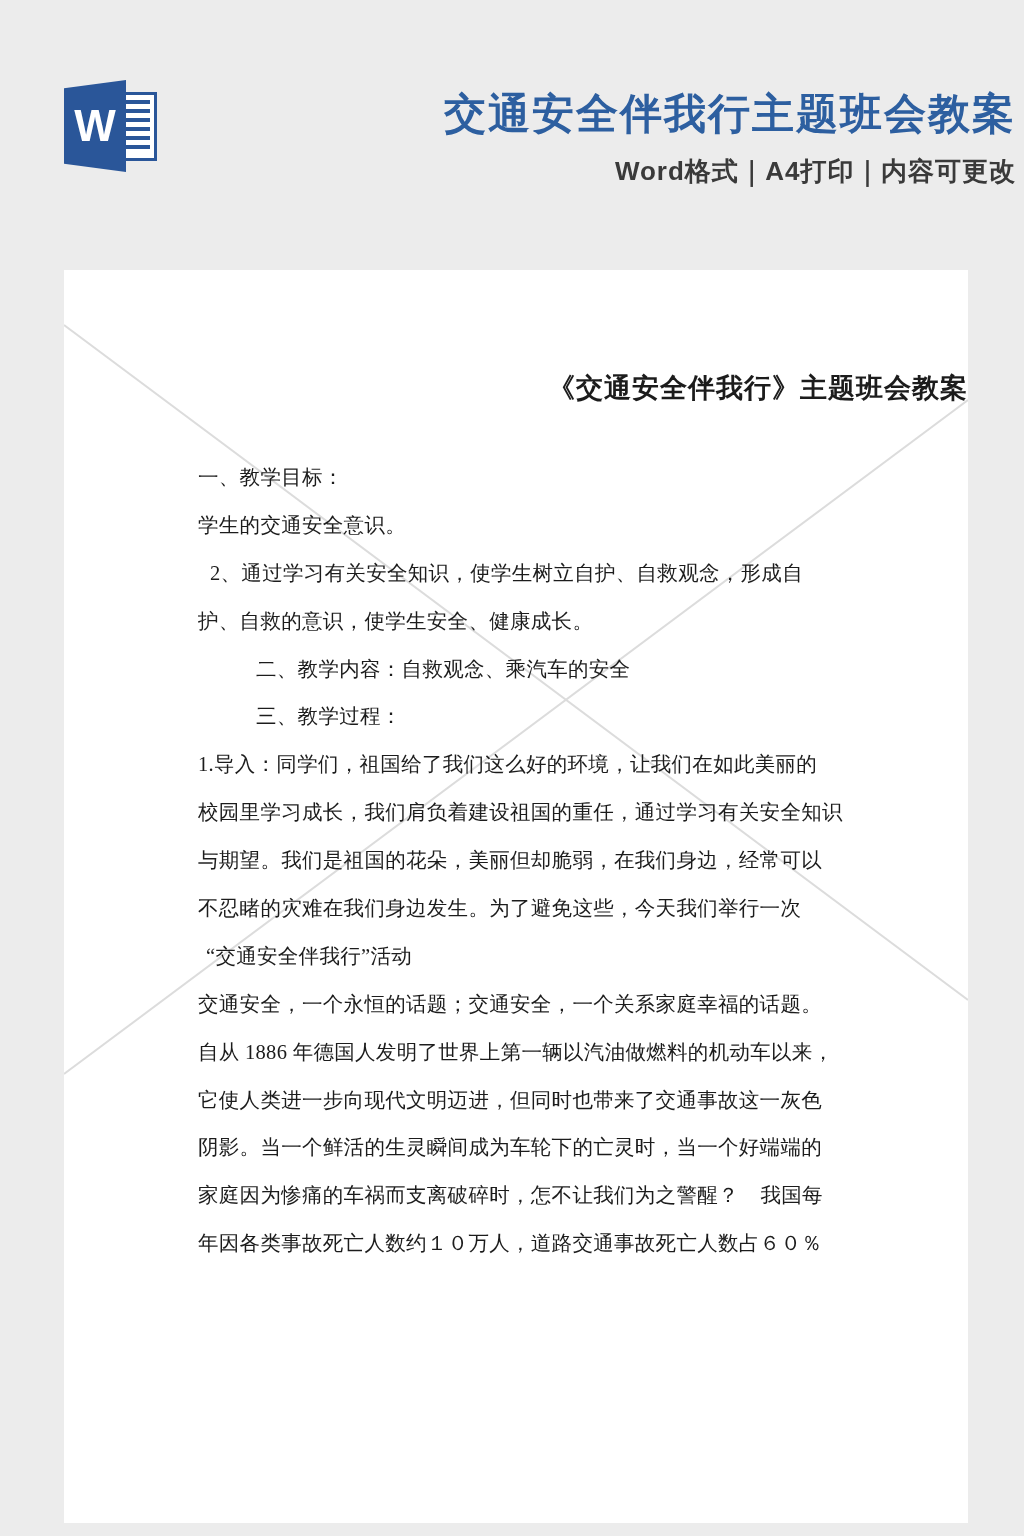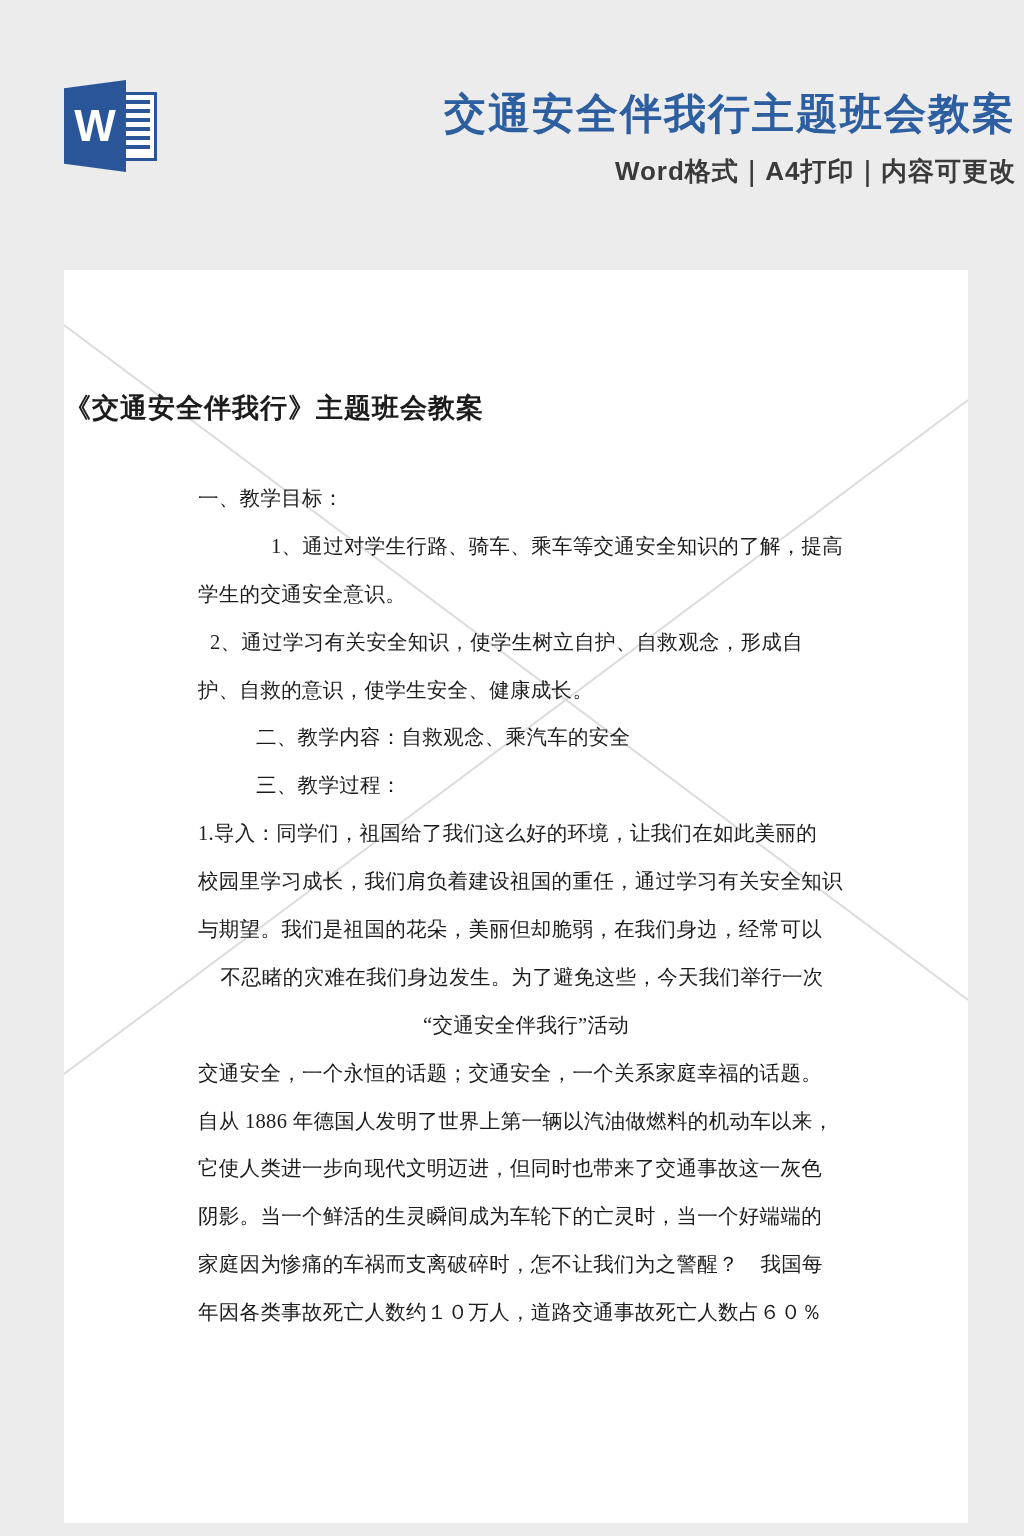--- a/index.html
+++ b/index.html
@@ -56,26 +56,26 @@
   .watermark-svg{position:absolute;left:0;top:0;width:904px;height:1253px;}
   .watermark-svg line{stroke:#dcdcdc;stroke-width:2;}
   .watermark-text{
     position:absolute;left:318px;top:368px;
     font-family:"Liberation Serif","DejaVu Serif",serif;
     font-weight:bold;font-size:96px;letter-spacing:4px;line-height:1;
     color:var(--watermark-gray);opacity:.55;white-space:nowrap;
     user-select:none;
   }
   .doc-title{
-    position:absolute;left:0;top:100px;width:100%;text-align:left;
+    position:absolute;left:0;top:100px;width:100%;text-align:right;
     font-family:Liberation Serif, serif;
-    font-weight:bold;font-size:27px;letter-spacing:1px;color:var(--body-text);margin-top:20px;
+    font-weight:bold;font-size:27px;letter-spacing:1px;color:var(--body-text);
   }
   .doc-body{
-    position:absolute;left:134px;top:205px;width:648px;
+    position:absolute;left:134px;top:184px;width:648px;
     font-family:"Liberation Serif","DejaVu Serif",serif;
     font-size:20.5px;letter-spacing:.3px;color:var(--body-text);
   }
   .doc-body .line{
     height:47.9px;line-height:47.9px;white-space:pre;
   }
 </style>
 </head>
 <body>
 
@@ -97,31 +97,30 @@
   </div>
 
   <div class="page">
     <svg class="watermark-svg" viewBox="0 0 904 1253" aria-hidden="true">
       <line x1="0" y1="55" x2="904" y2="730"></line>
       <line x1="904" y1="130" x2="0" y2="804"></line>
     </svg>
     <div class="doc-title">《交通安全伴我行》主题班会教案</div>
     <div class="doc-body">
         <div class="line" style="padding-left: 0px;">一、教学目标：</div>
-        <div class="line" style="padding-left: 73px;">1、通过对学生行路、骑车、乘车等交通安全知识的了解，提高</div>
         <div class="line" style="padding-left: 0px;">学生的交通安全意识。</div>
         <div class="line" style="padding-left: 12px;">2、通过学习有关安全知识，使学生树立自护、自救观念，形成自</div>
         <div class="line" style="padding-left: 0px;">护、自救的意识，使学生安全、健康成长。</div>
         <div class="line" style="padding-left: 58px;">二、教学内容：自救观念、乘汽车的安全</div>
         <div class="line" style="padding-left: 58px;">三、教学过程：</div>
         <div class="line" style="padding-left: 0px;">1.导入：同学们，祖国给了我们这么好的环境，让我们在如此美丽的</div>
         <div class="line" style="padding-left: 0px;">校园里学习成长，我们肩负着建设祖国的重任，通过学习有关安全知识</div>
         <div class="line" style="padding-left: 0px;">与期望。我们是祖国的花朵，美丽但却脆弱，在我们身边，经常可以</div>
-        <div class="line" style="padding-left: 0px; text-align: center;">不忍睹的灾难在我们身边发生。为了避免这些，今天我们举行一次</div>
-        <div class="line" style="padding-left: 8px; text-align: center;">“交通安全伴我行”活动</div>
+        <div class="line" style="padding-left: 0px;">不忍睹的灾难在我们身边发生。为了避免这些，今天我们举行一次</div>
+        <div class="line" style="padding-left: 8px;">“交通安全伴我行”活动</div>
         <div class="line" style="padding-left: 0px;">交通安全，一个永恒的话题；交通安全，一个关系家庭幸福的话题。</div>
         <div class="line" style="padding-left: 0px;">自从 1886 年德国人发明了世界上第一辆以汽油做燃料的机动车以来，</div>
         <div class="line" style="padding-left: 0px;">它使人类进一步向现代文明迈进，但同时也带来了交通事故这一灰色</div>
         <div class="line" style="padding-left: 0px;">阴影。当一个鲜活的生灵瞬间成为车轮下的亡灵时，当一个好端端的</div>
         <div class="line" style="padding-left: 0px;">家庭因为惨痛的车祸而支离破碎时，怎不让我们为之警醒？    我国每</div>
         <div class="line" style="padding-left: 0px;">年因各类事故死亡人数约１０万人，道路交通事故死亡人数占６０％</div>
       </div>
   </div>
 
 </div>

